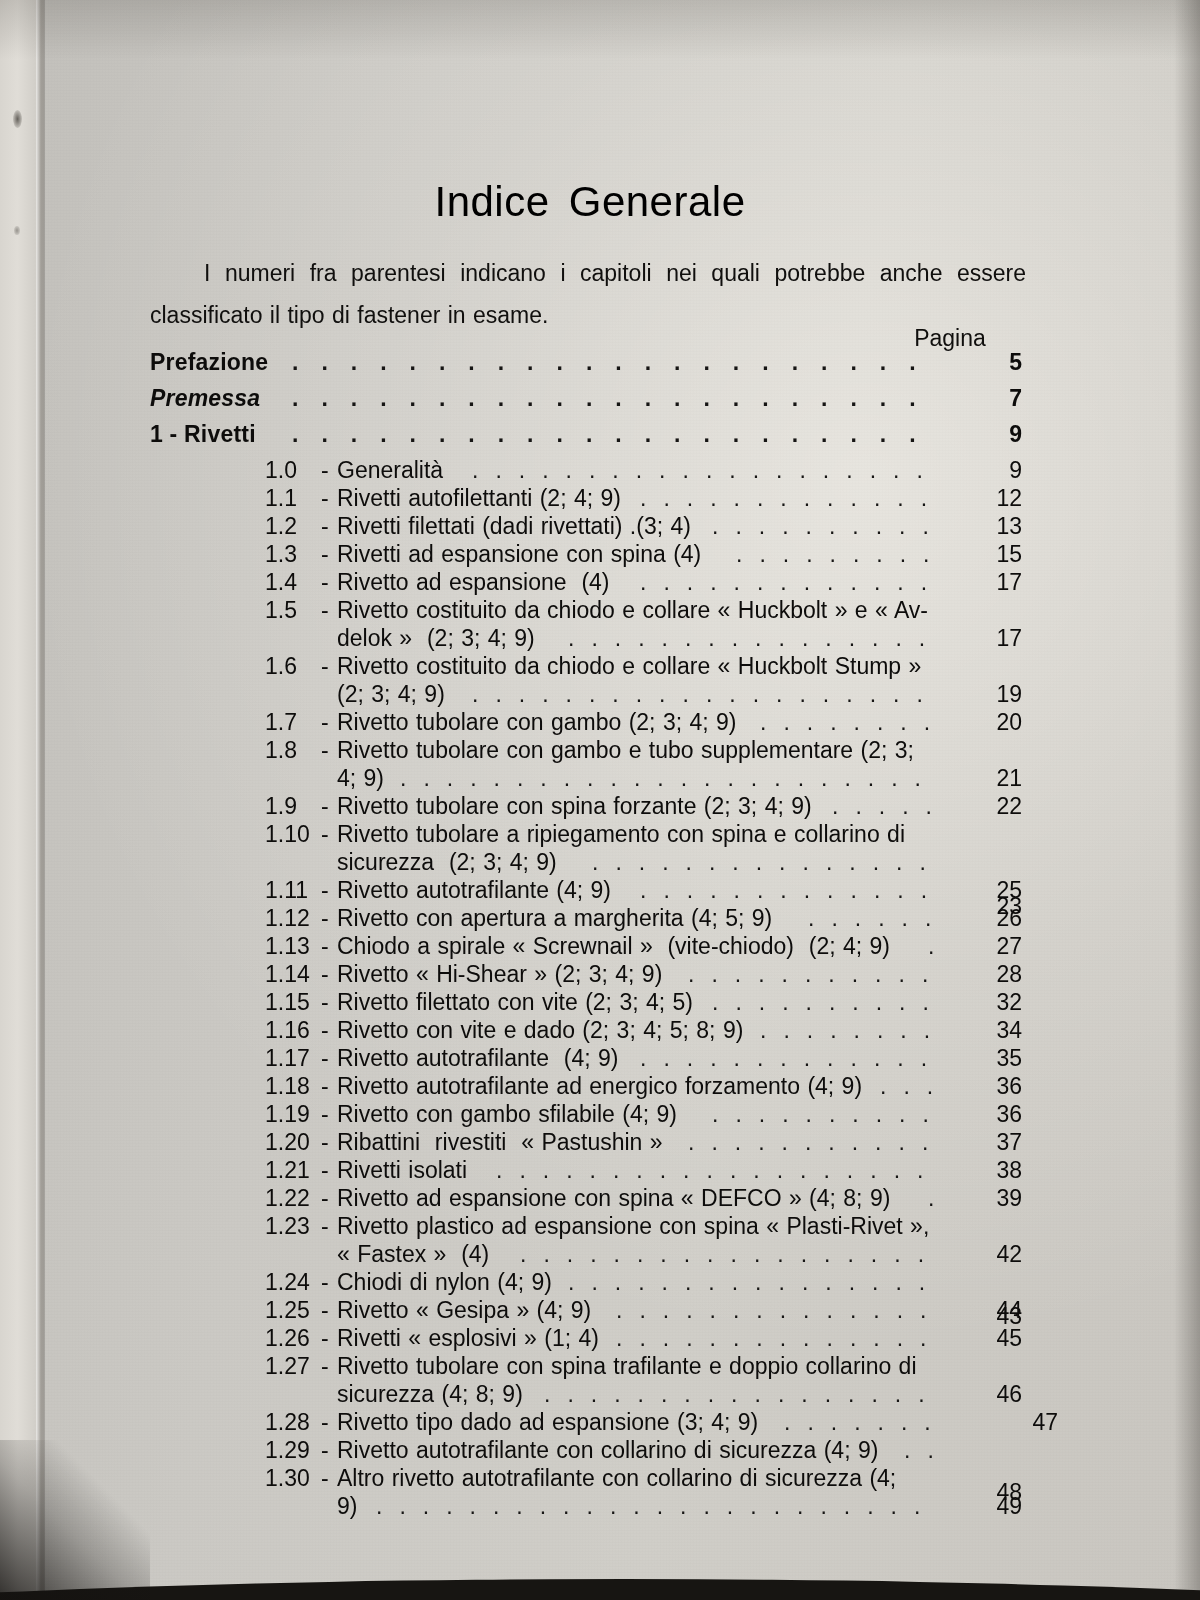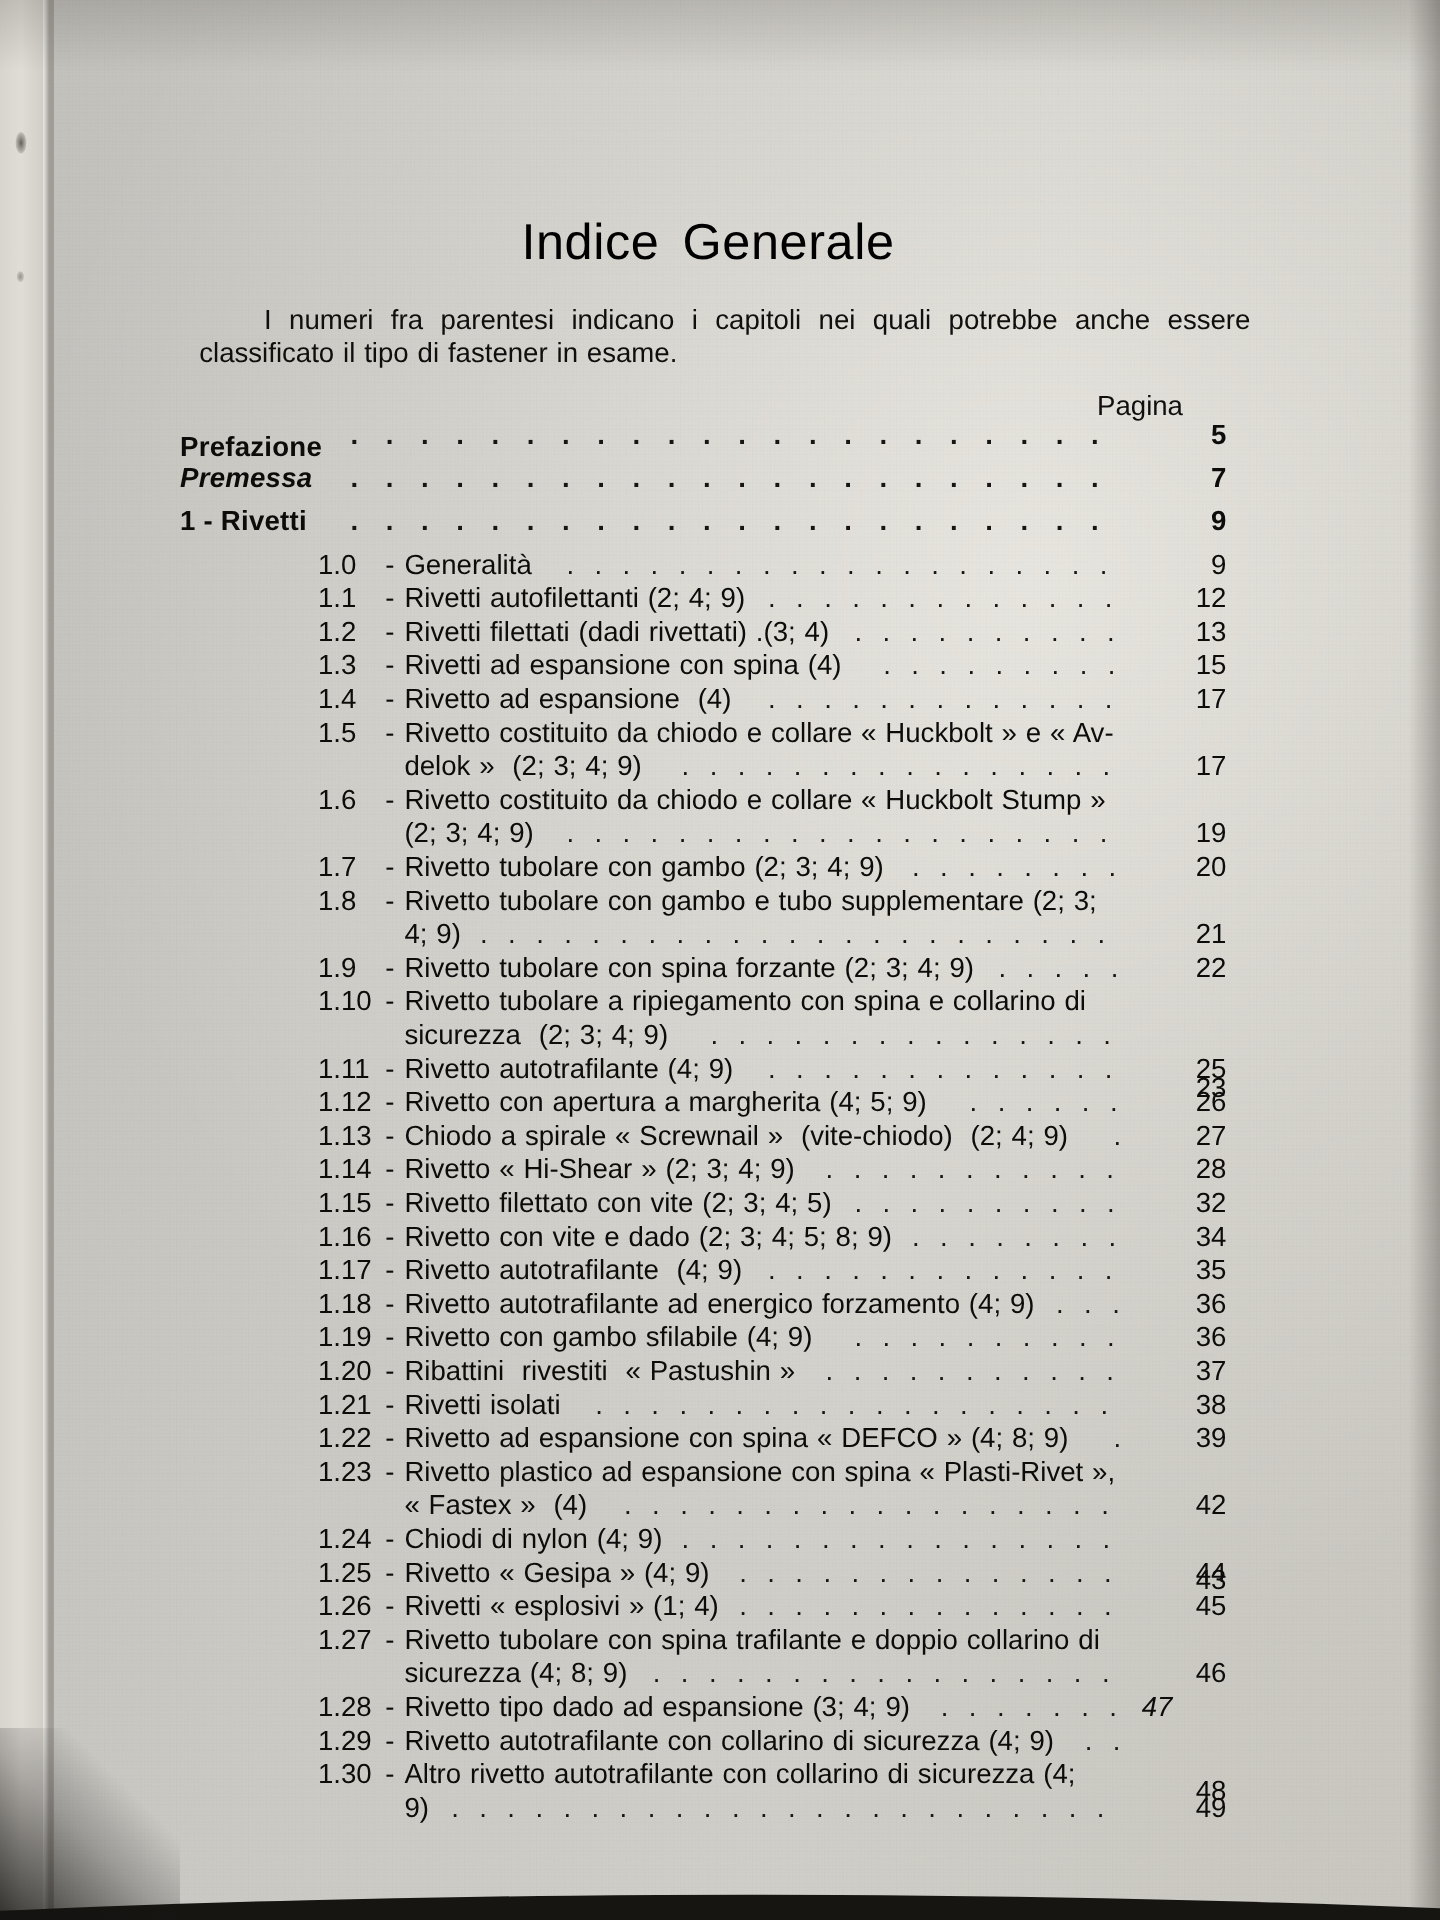--- a/index.html
+++ b/index.html
@@ -123,26 +123,25 @@
     word-spacing: 7px;
     color: #000000;
   }
 
   .intro {
     position: absolute;
     left: 150px;
     top: 252px;
     width: 876px;
     font-size: 23px;
-    line-height: 28px;
+    line-height: 42px;
     text-align: justify;
     text-indent: 54px;
     word-spacing: 1px;
     color: #141312;
-    margin-left: 16px;
   }
 
   .pagina-label {
     position: absolute;
     left: 880px;
     top: 325px;
     width: 140px;
     text-align: center;
     font-size: 23px;
     color: #141312;
@@ -241,21 +240,21 @@
   <div class="content">
 
     <div class="page-title">Indice Generale</div>
 
     <div class="intro">I numeri fra parentesi indicano i capitoli nei quali potrebbe anche essere classificato il tipo di fastener in esame.</div>
 
     <div class="pagina-label">Pagina</div>
 
     <div class="toc" id="toc">
         <div class="toc-row major">
-          <span class="r-label" style="left: 150px; margin-top: 10px;">Prefazione</span>
+          <span class="r-label" style="left: 150px;">Prefazione</span>
           <span class="r-leader" style="left: 292px; width: 660px;">......................</span>
           <span class="r-page" style="left: 960px;">5</span>
         </div>
         <div class="toc-row major">
           <span class="r-label" style="left: 150px; font-style: italic;">Premessa</span>
           <span class="r-leader" style="left: 292px; width: 660px;">......................</span>
           <span class="r-page" style="left: 960px;">7</span>
         </div>
         <div class="toc-row major">
           <span class="r-label" style="left: 150px;">1 - Rivetti</span>
@@ -474,21 +473,21 @@
         <div class="toc-row">
           <span class="r-text">sicurezza (4; 8; 9)</span>
           <span class="r-leader" style="left: 544px; width: 408px;">.................</span>
           <span class="r-page" style="left: 960px;">46</span>
         </div>
         <div class="toc-row">
           <span class="r-num">1.28</span>
           <span class="r-dash">-</span>
           <span class="r-text">Rivetto tipo dado ad espansione (3; 4; 9)</span>
           <span class="r-leader" style="left: 784px; width: 168px;">.......</span>
-          <span class="r-page" style="left: 915px; font-style: italic;">47</span>
+          <span class="r-page" style="left: 996px;">47</span>
         </div>
         <div class="toc-row">
           <span class="r-num">1.29</span>
           <span class="r-dash">-</span>
           <span class="r-text">Rivetto autotrafilante con collarino di sicurezza (4; 9)</span>
           <span class="r-leader" style="left: 904px; width: 48px;">..</span>
           <span class="r-page" style="left: 960px; margin-top: 42px;">48</span>
         </div>
         <div class="toc-row">
           <span class="r-num">1.30</span>

